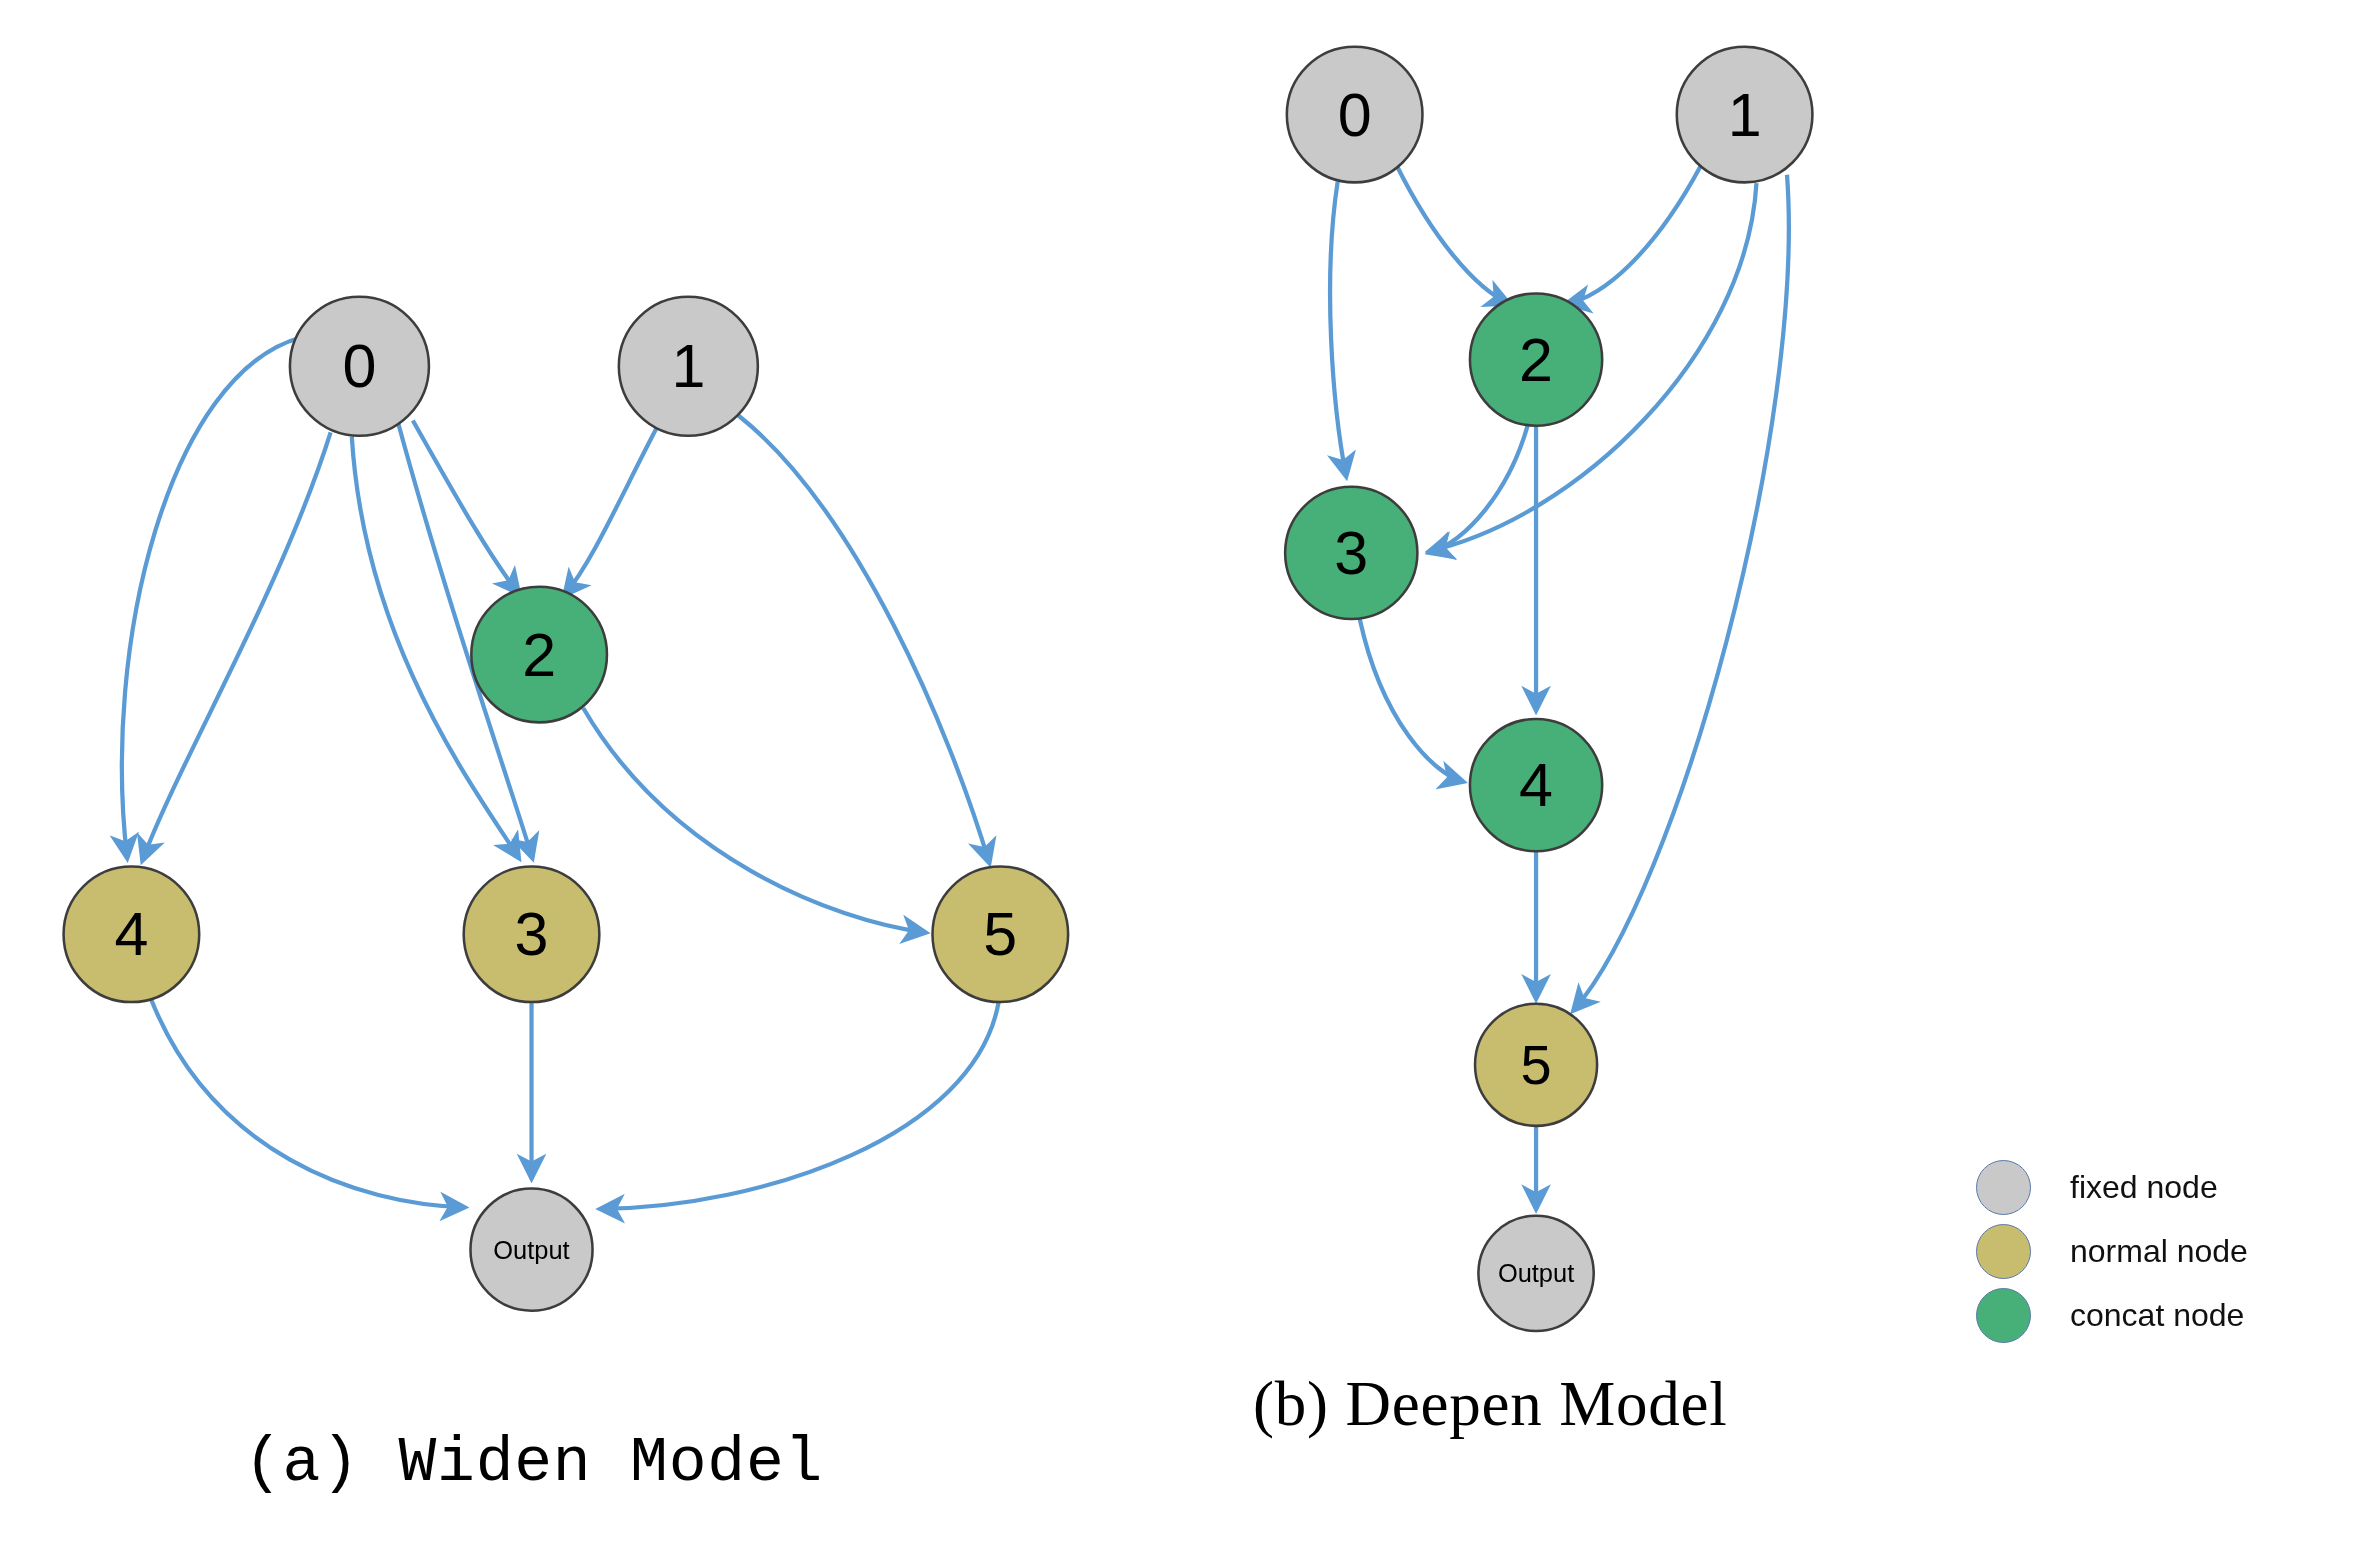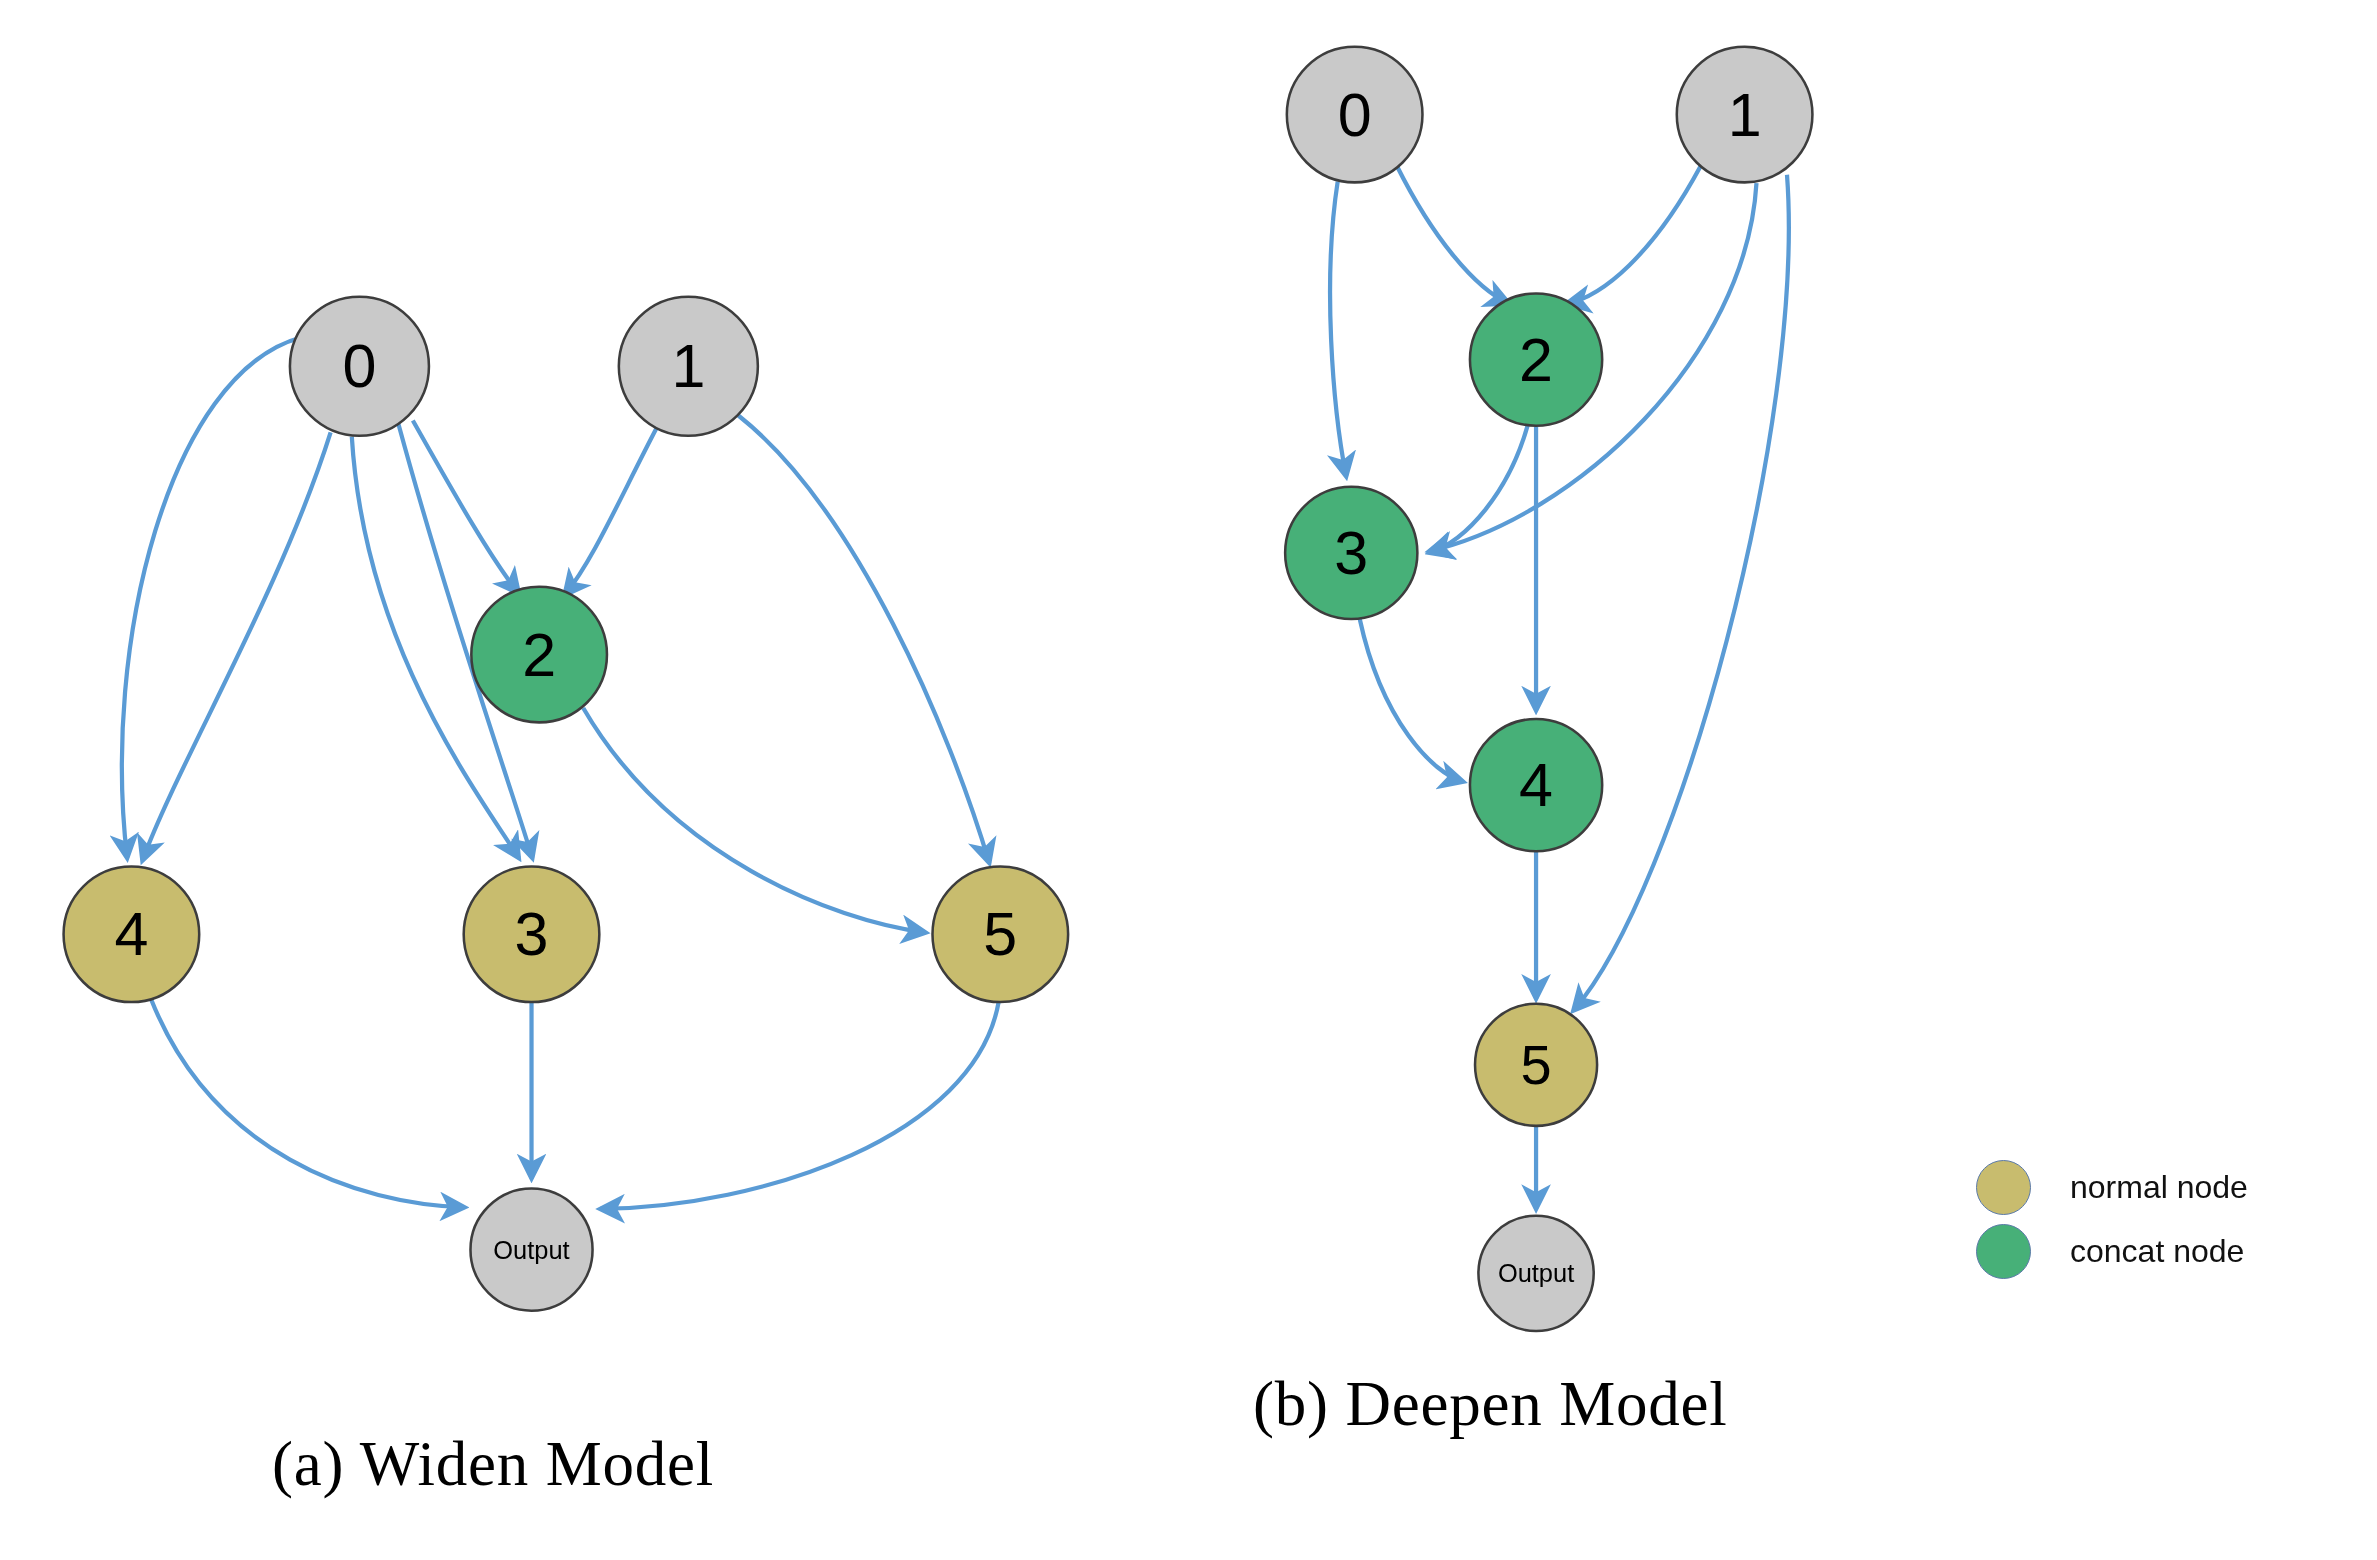--- a/index.html
+++ b/index.html
@@ -11,21 +11,21 @@
   }
   #canvas{position:absolute;left:0;top:0;width:2377px;height:1560px;}
   .caption{
     position:absolute;
     font-family:"Liberation Serif", serif;
     font-size:63px;
     color:#000000;
     white-space:nowrap;
     letter-spacing:0.8px;
   }
-  #caption-a{left:272px;top:1428px;}
+  #caption-a{left:244px;top:1428px;font-family:Liberation Mono, monospace;}
   #caption-b{left:1253px;top:1368px;}
   .legend{
     position:absolute;
     left:1976px;top:1155px;
     width:365px;
   }
   .legend-row{
     display:flex;align-items:center;
     height:64px;
   }
@@ -136,20 +136,24 @@
         <text x="1812" y="1502" text-anchor="middle" dominant-baseline="central" font-size="30" class="node-text">Output</text>
       </g>
     </g>
 </svg>
 
 <div class="caption" id="caption-a">(a)  Widen Model</div>
 <div class="caption" id="caption-b">(b)  Deepen Model</div>
 
 <div class="legend" id="legend">
   <div class="legend-row">
+    <span class="legend-swatch" id="sw0" style="background: rgb(201, 201, 201);"></span>
+    <span class="legend-label">fixed node</span>
+  </div>
+  <div class="legend-row">
     <span class="legend-swatch" id="sw1" style="background: rgb(200, 188, 110);"></span>
     <span class="legend-label">normal node</span>
   </div>
   <div class="legend-row">
     <span class="legend-swatch" id="sw2" style="background: rgb(71, 176, 120);"></span>
     <span class="legend-label">concat node</span>
   </div>
 </div>
 
 

